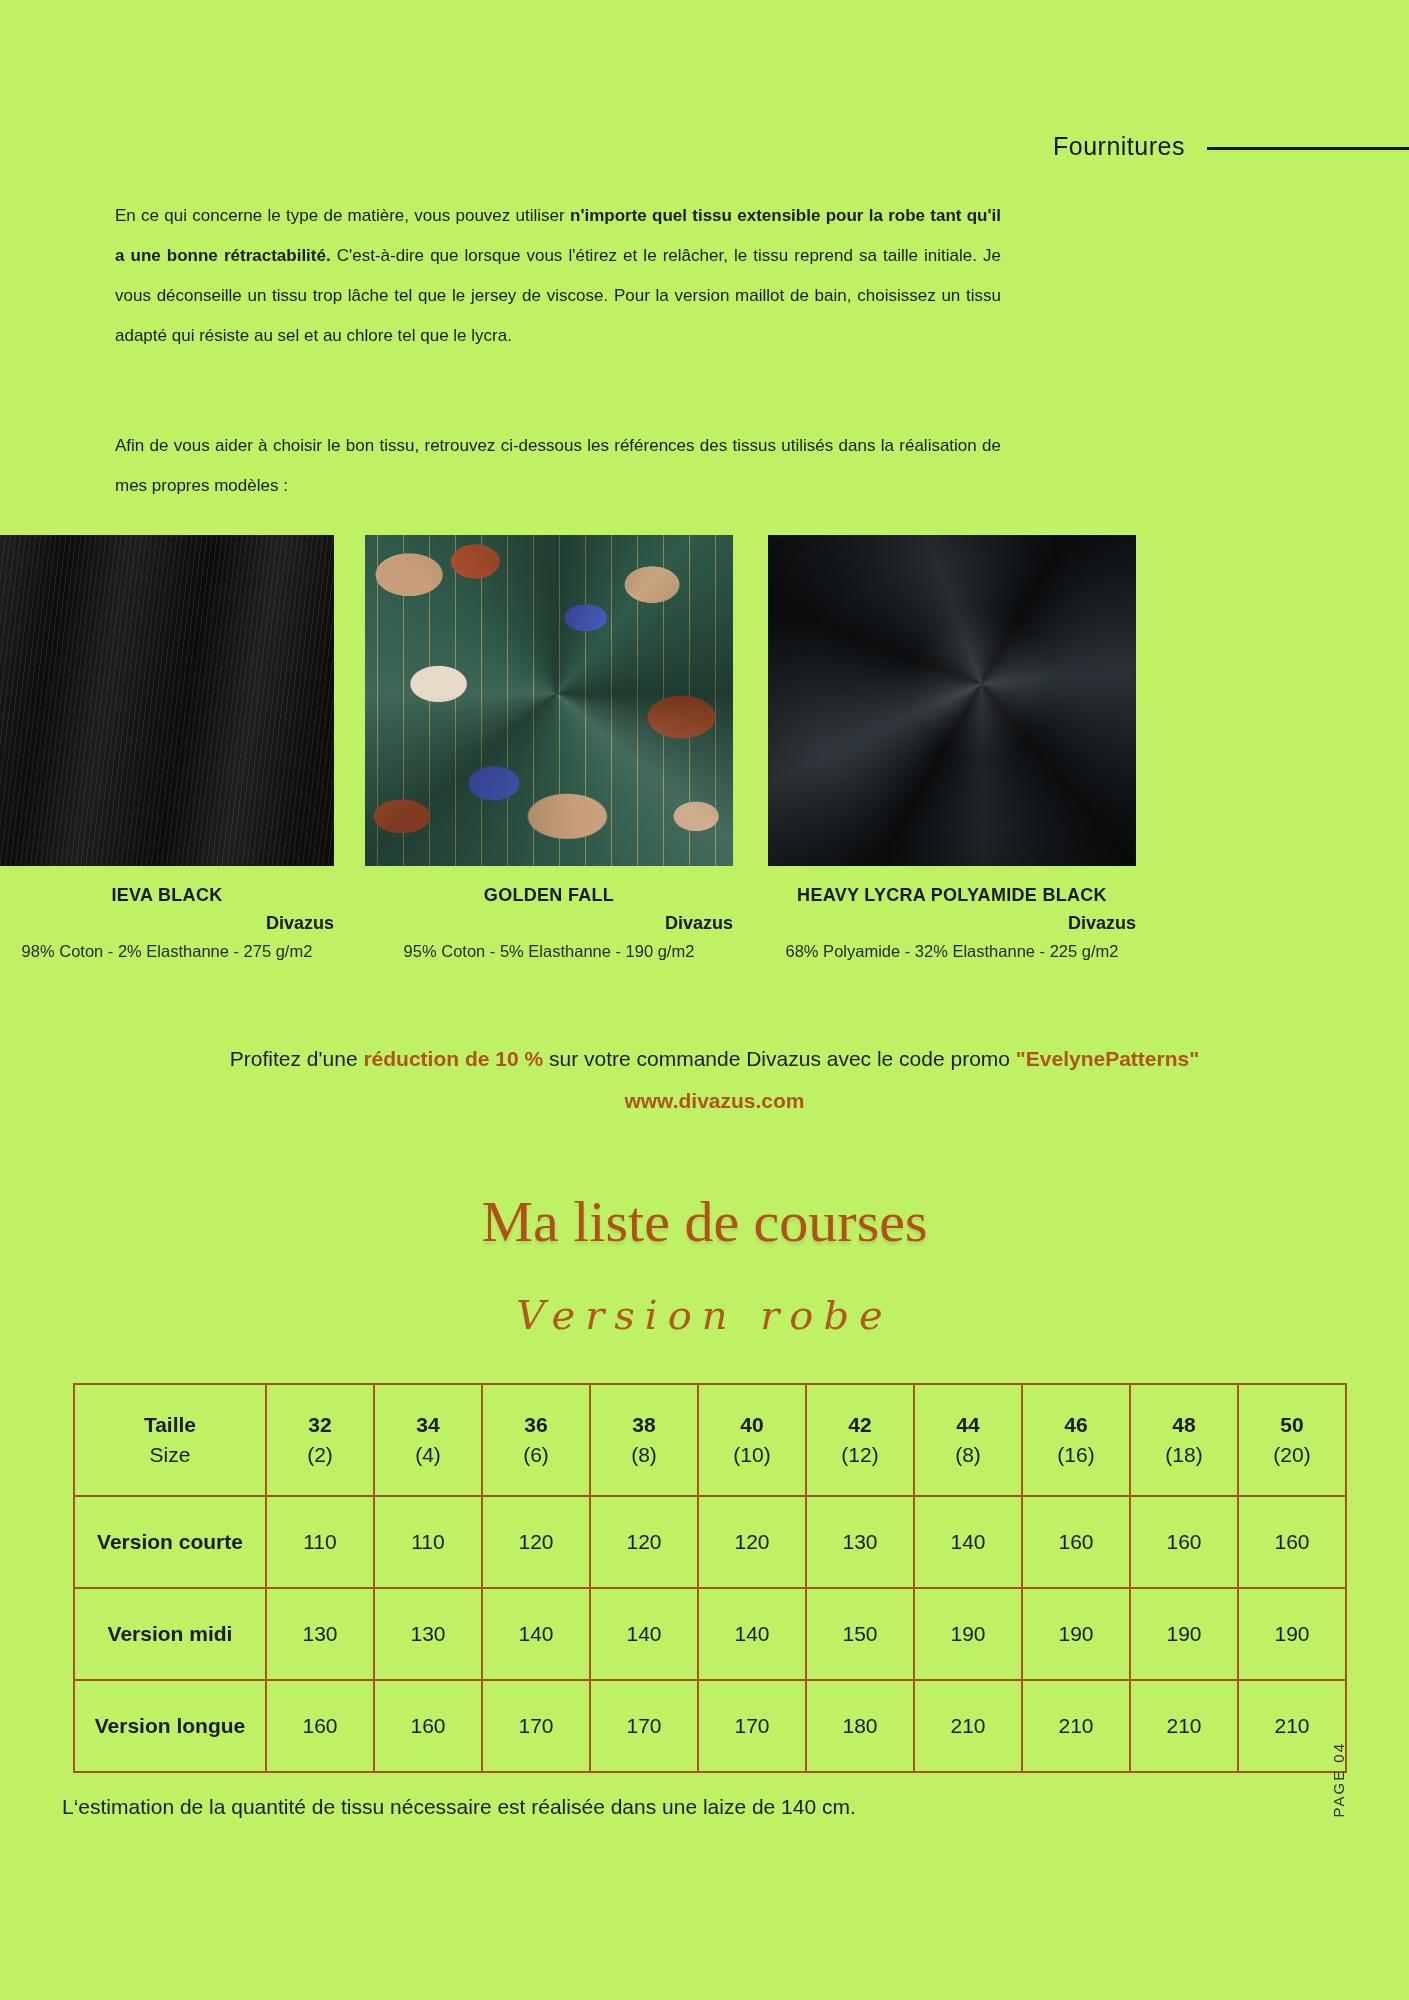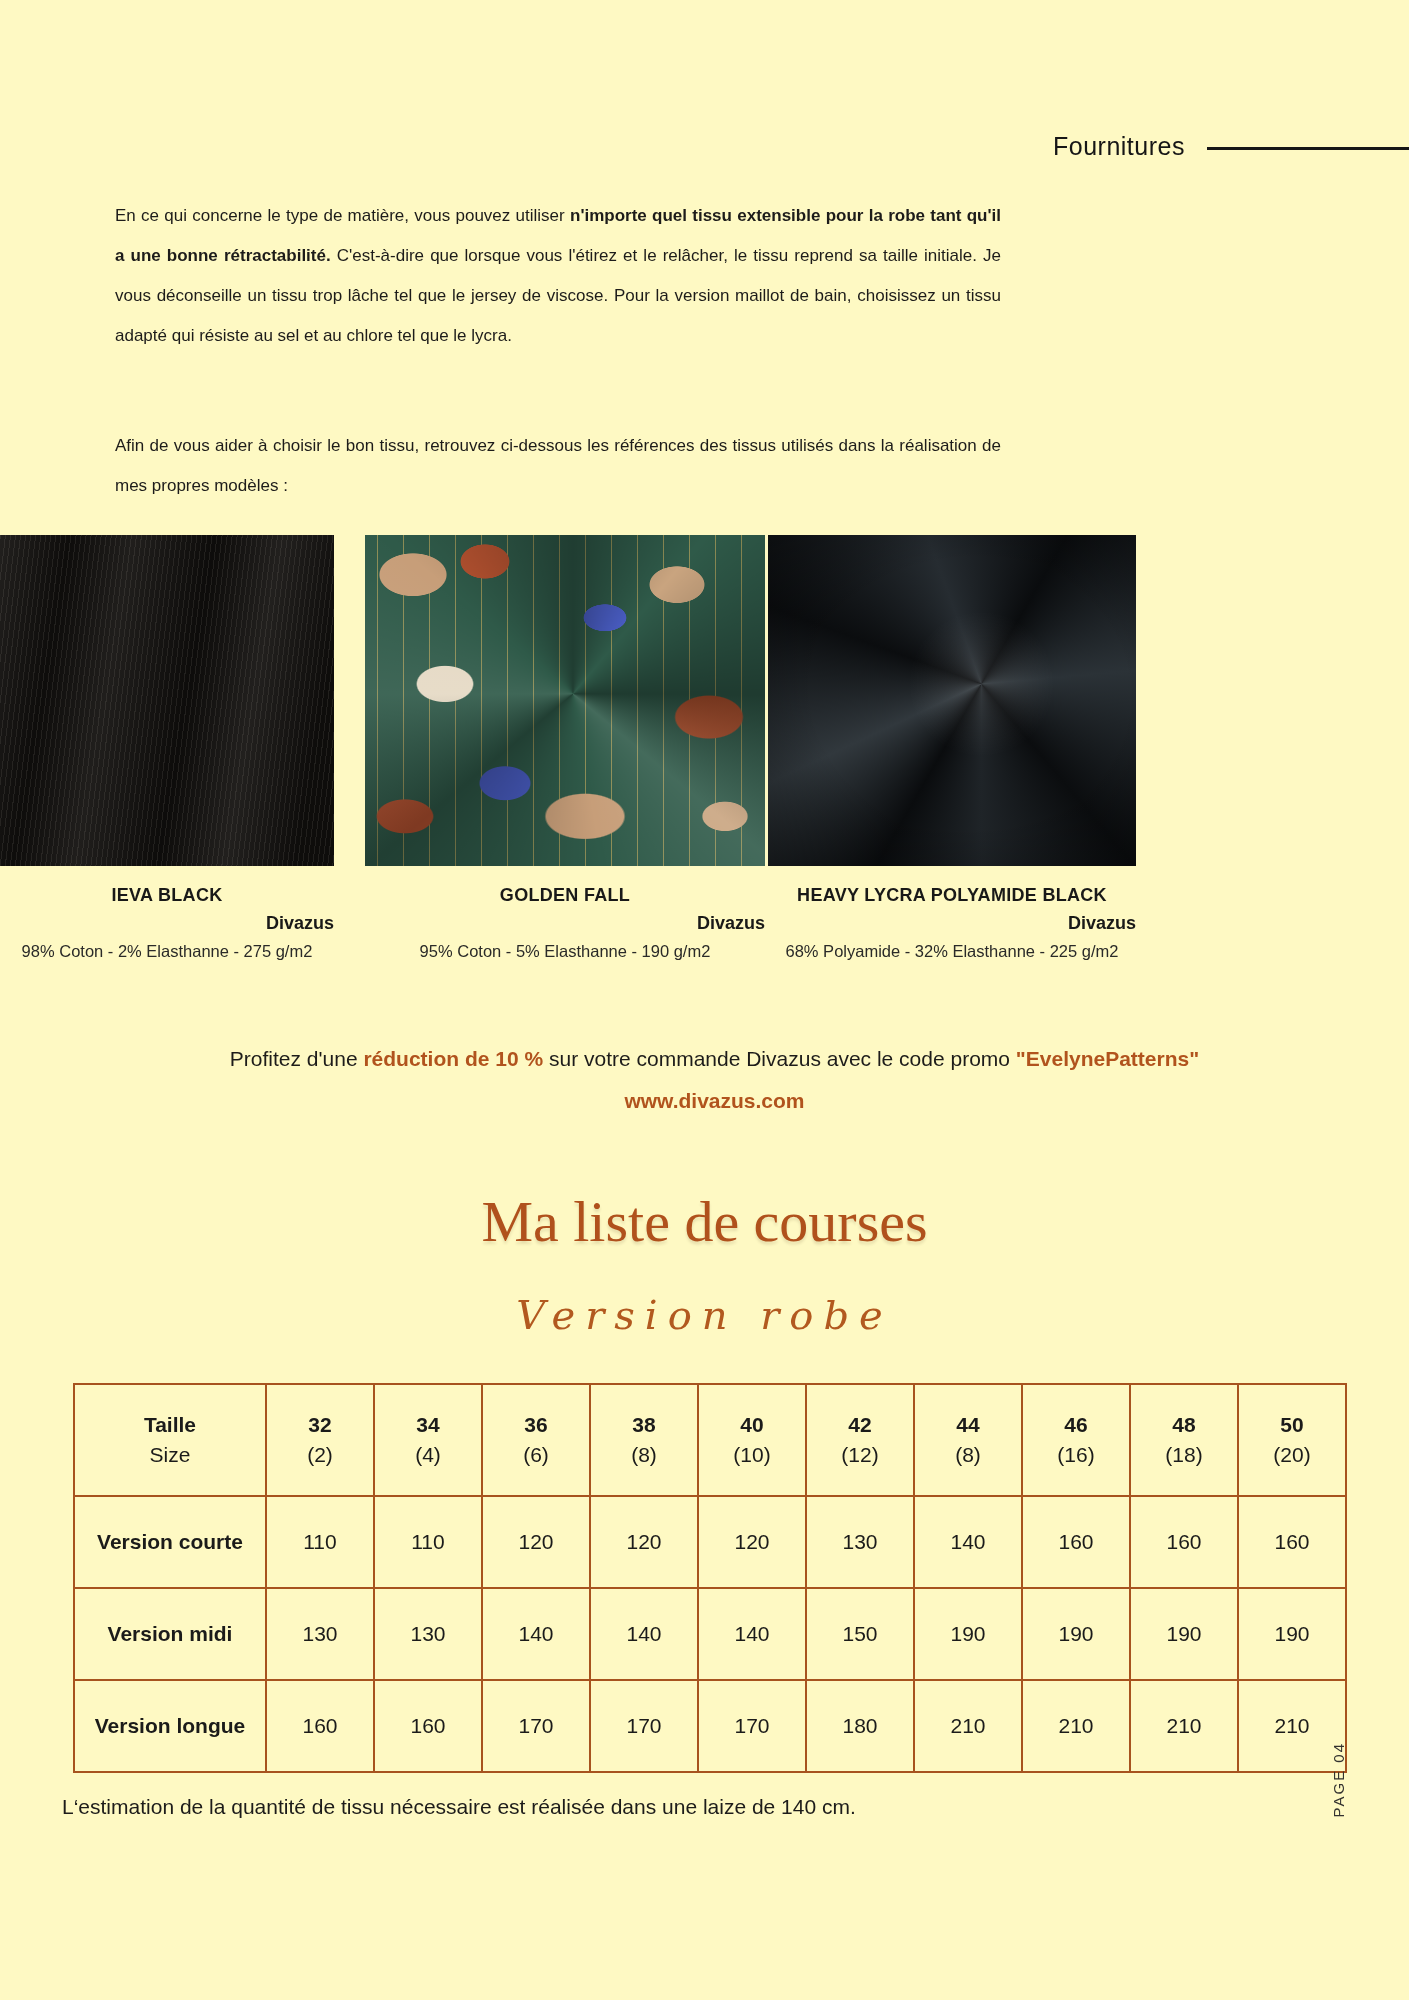--- a/index.html
+++ b/index.html
@@ -1,20 +1,20 @@
 <!DOCTYPE html>
 <html><head>
 <meta charset="utf-8">
 <style>
   html,body{margin:0;padding:0;}
   .page{
     position:relative;
     width:1409px;
     height:2000px;
-    background:#fef9c3;
+    background:#bef264;
     font-family:"Liberation Sans", sans-serif;
     color:#1d1c1a;
     overflow:hidden;
   }
   .b{font-weight:bold;}
   .accent{color:#b1531d;}
 
   
   .fournitures{
     position:absolute; top:132px; left:1053px;
@@ -30,21 +30,21 @@
     position:absolute; left:115px; width:886px;
     font-size:17px; line-height:40px; text-align:justify;
     color:#1d1c1a; margin:0;
   }
   .para1{top:196px;}
   .para2{top:426px;}
 
   
   .fabric-card{position:absolute; top:535px;}
   .card-1{left:0; width:334px;}
-  .card-2{left:365px; width:400px;}
+  .card-2{left:365px; width:368px;}
   .card-3{left:768px; width:368px;}
   .fabric-photo{width:100%; height:331px;}
 
   .photo-ieva{
     background-color:#141210;
     background-image:
       repeating-linear-gradient(97deg, rgba(205,198,185,0.10) 0px, rgba(205,198,185,0.10) 1px, rgba(0,0,0,0) 1px, rgba(0,0,0,0) 5px),
       linear-gradient(100deg, rgba(255,255,255,0.06) 0%, rgba(0,0,0,0.30) 18%, rgba(255,255,255,0.05) 34%, rgba(0,0,0,0.34) 55%, rgba(255,255,255,0.06) 72%, rgba(0,0,0,0.30) 90%);
   }
   .photo-golden{

